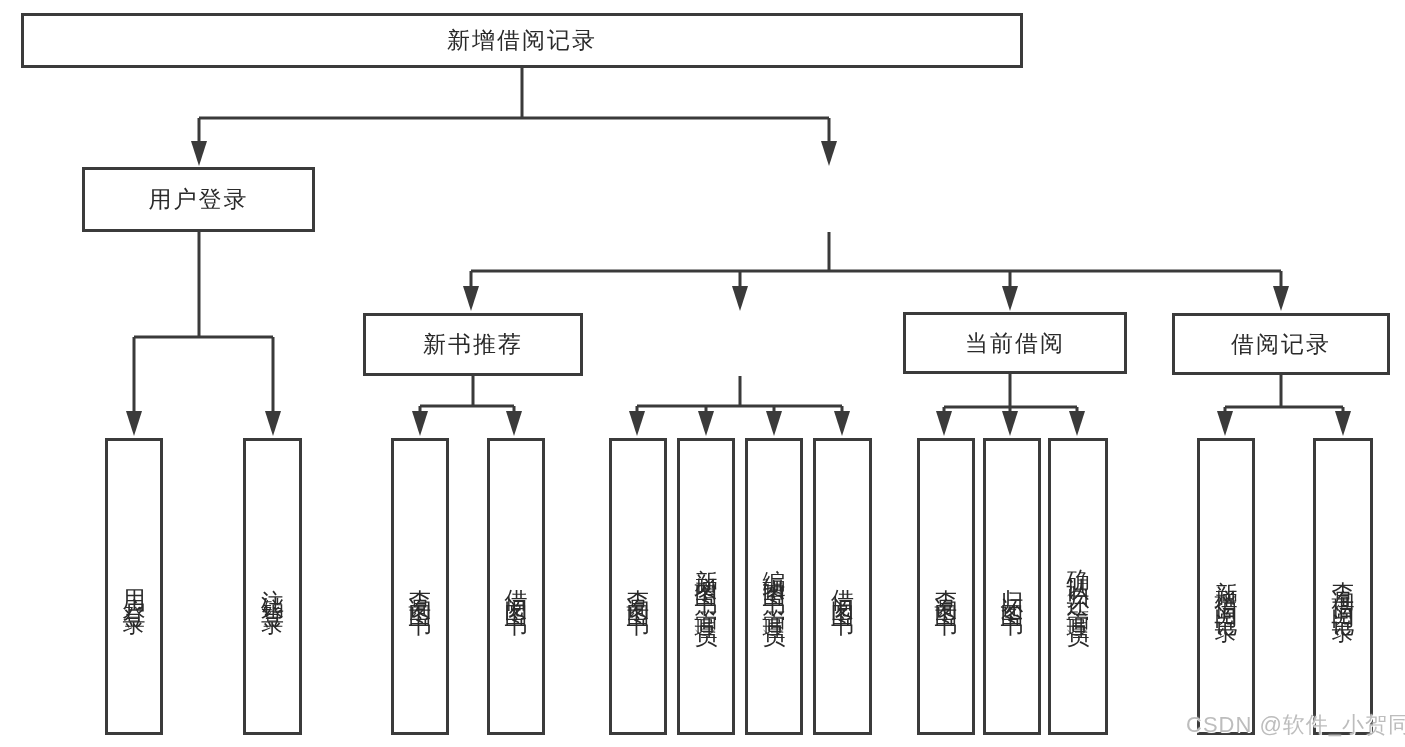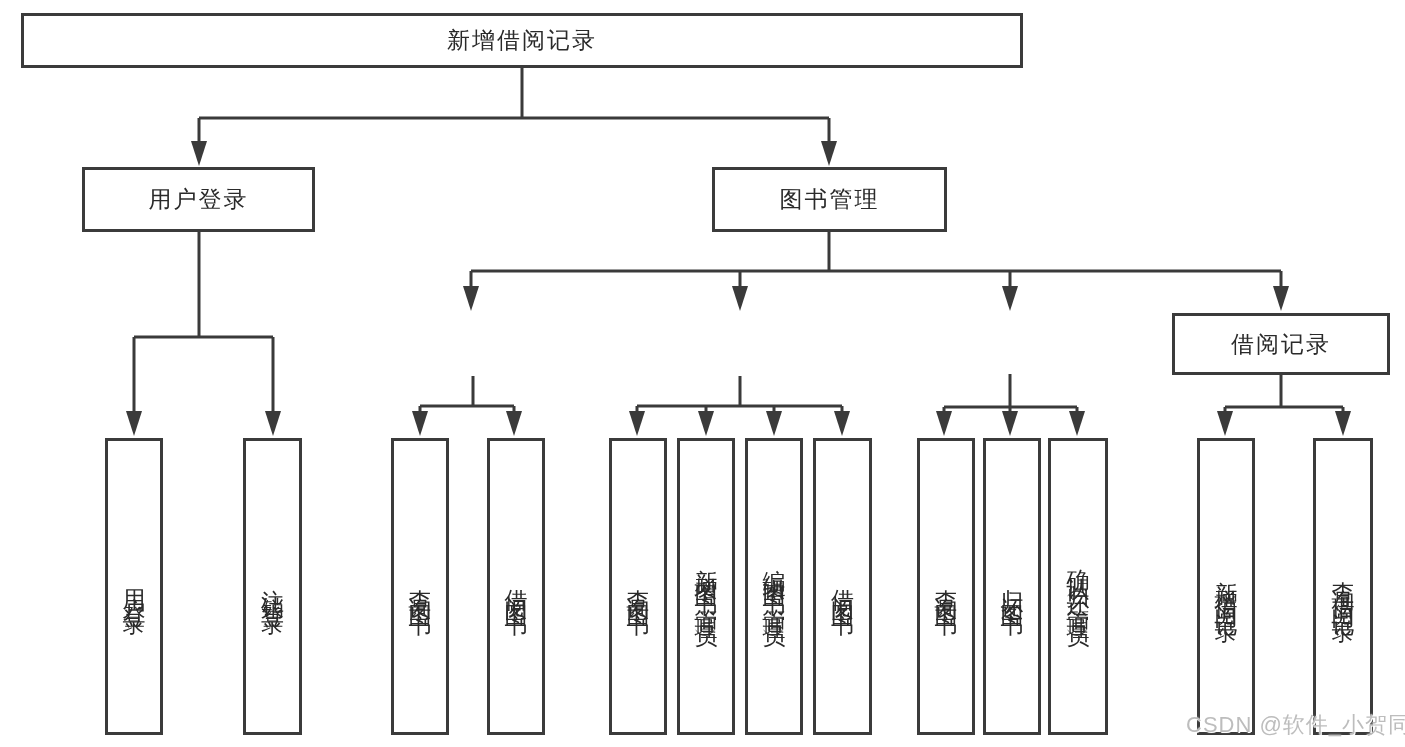--- a/index.html
+++ b/index.html
@@ -121,22 +121,23 @@
     <g>
       <path class="wire" d="M1281 375 V407 M1225 407 H1343 M1225 407 V414 M1343 407 V414"></path>
       <polygon class="head" points="1217,411 1233,411 1225,436"></polygon>
       <polygon class="head" points="1335,411 1351,411 1343,436"></polygon>
     </g>
   </svg>
 
   <div class="box h-label n-root">新增借阅记录</div>
 
   <div class="box h-label n-user-login">用户登录</div>
-  <div class="box h-label n-book-mgmt">图书管理</div>
 
+  <div class="box h-label n-new-book-rec">新书推荐</div>
+  <div class="box h-label n-current-borrow">当前借阅</div>
   <div class="box h-label n-borrow-records">借阅记录</div>
 
   <div class="box v-label leaf n-leaf-user-login">用户登录</div>
   <div class="box v-label leaf n-leaf-logout">注销登录</div>
 
   <div class="box v-label leaf n-leaf-query-books-1">查询图书</div>
   <div class="box v-label leaf n-leaf-borrow-books-1">借阅图书</div>
 
   <div class="box v-label leaf n-leaf-query-books-2">查询图书</div>
   <div class="box v-label leaf n-leaf-add-books">新增图书（管理员）</div>

